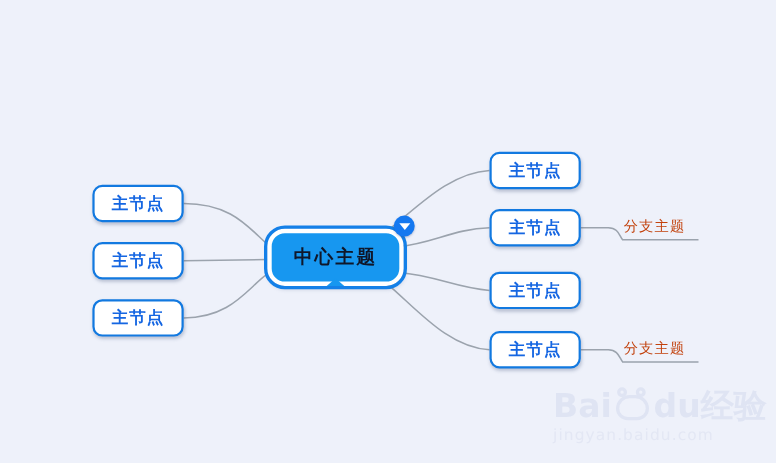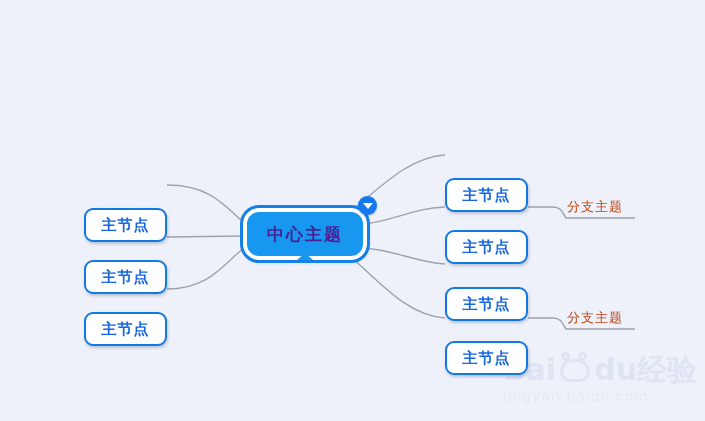--- a/index.html
+++ b/index.html
@@ -33,21 +33,20 @@
     position: absolute;
     box-sizing: border-box;
     background: #ffffff;
     border: 2px solid #1279e0;
     border-radius: 9px;
     display: flex;
     align-items: center;
     justify-content: center;
     box-shadow: 1px 2px 3px rgba(60,80,120,0.28);
     z-index: 5;
-    margin-top: 40px;
   }
   .node-label {
     color: #1566e2;
     font-size: 15px;
     font-weight: bold;
     letter-spacing: 1px;
     line-height: 1;
     white-space: nowrap;
   }
 
@@ -59,21 +58,21 @@
     border: 4px solid #ffffff;
     border-radius: 16px;
     outline: 3px solid #1480e8;
     display: flex;
     align-items: center;
     justify-content: center;
     z-index: 6;
     box-shadow: 1px 2px 4px rgba(60,80,120,0.25);
   }
   .center-label {
-    color: #4c1d95;
+    color: #0f172a;
     font-size: 17px;
     font-weight: bold;
     letter-spacing: 2px;
     line-height: 1;
     white-space: nowrap;
   }
   
   .center-notch {
     position: absolute;
     left: 50%;

